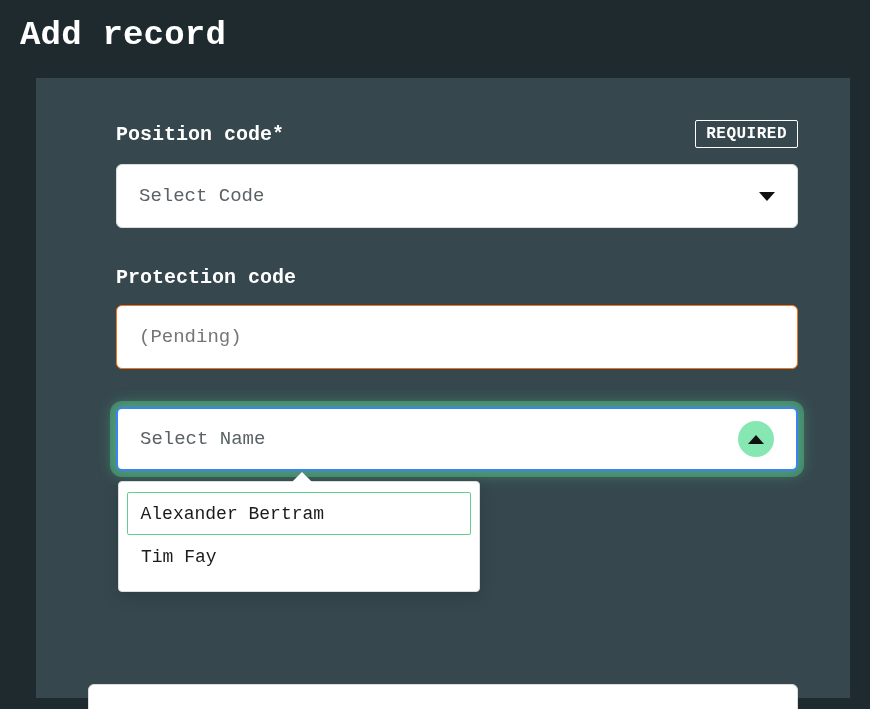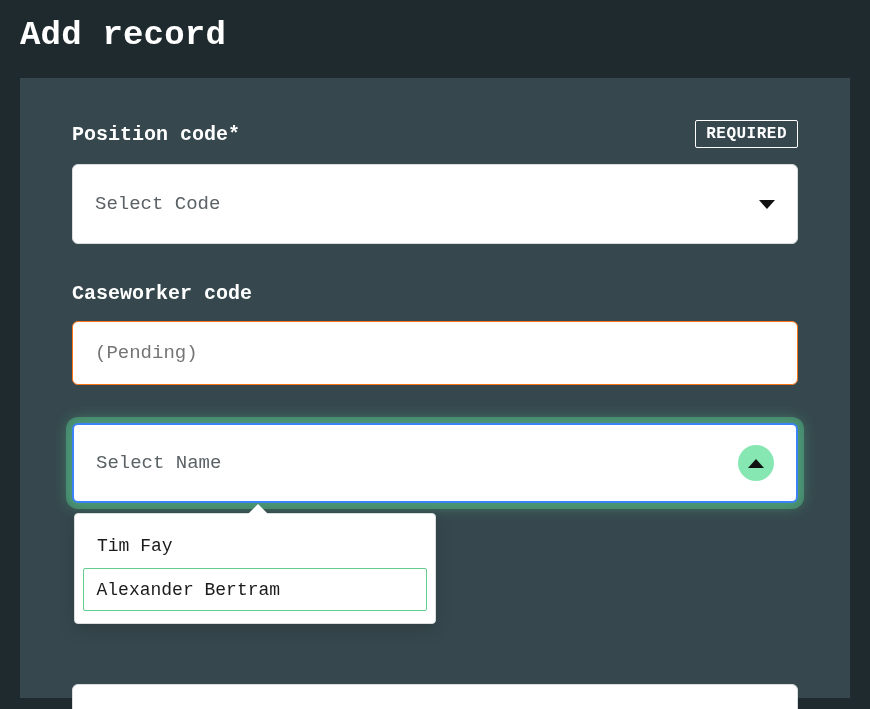--- a/index.html
+++ b/index.html
@@ -15,23 +15,24 @@
     padding: 0 20px 0 20px;
   }
   h1.title {
     font-size: 34px;
     font-weight: 700;
     padding: 16px 0 24px 0;
     letter-spacing: 0.2px;
   }
   .form-panel {
     background: #36484e;
-    padding: 42px 52px 80px 52px;
+    padding: 42px 52px 80px 80px;
     min-height: 620px;
     position: relative;
+    margin-left: 16px;
   }
   .field {
     margin-bottom: 38px;
     position: relative;
   }
   .field-header {
     display: flex;
     justify-content: space-between;
     align-items: center;
     margin-bottom: 16px;
@@ -46,21 +47,21 @@
     border-radius: 2px;
     padding: 4px 10px;
     font-size: 16px;
     font-weight: 700;
     letter-spacing: 0.5px;
   }
   .control {
     background: #ffffff;
     border: 1px solid #d9dddf;
     border-radius: 6px;
-    height: 80px;
+    height: 64px;
     display: flex;
     align-items: center;
     justify-content: space-between;
     padding: 0 22px;
     color: #5a6266;
     font-size: 19px;
     position: relative;
   }
   .control.open {
     border: 2px solid #3b82f6;
@@ -162,35 +163,35 @@
         <div class="required-badge">REQUIRED</div>
       </div>
       <div class="control">
         <span>Select Code</span>
         <span class="caret-down"></span>
       </div>
     </div>
 
     <div class="field">
       <div class="field-header">
-        <div class="field-label">Caseworker code</div>
+        <div class="field-label">Protection code</div>
       </div>
       <input class="text-input" type="text" placeholder="(Pending)" style="">
     </div>
 
     <div class="field" style="margin-bottom:0">
       <div class="control open" style="position:relative;">
         <span>Select Name</span>
         <span class="caret-up-circle">
           <span class="caret-up"></span>
         </span>
 
         <div class="dropdown-menu">
+          <div class="menu-item highlight">Alexander Bertram</div>
           <div class="menu-item">Tim Fay</div>
-          <div class="menu-item highlight">Alexander Bertram</div>
         </div>
       </div>
     </div>
 
     <div class="behind-select">
       
     </div>
 
   </div>
 </div>

